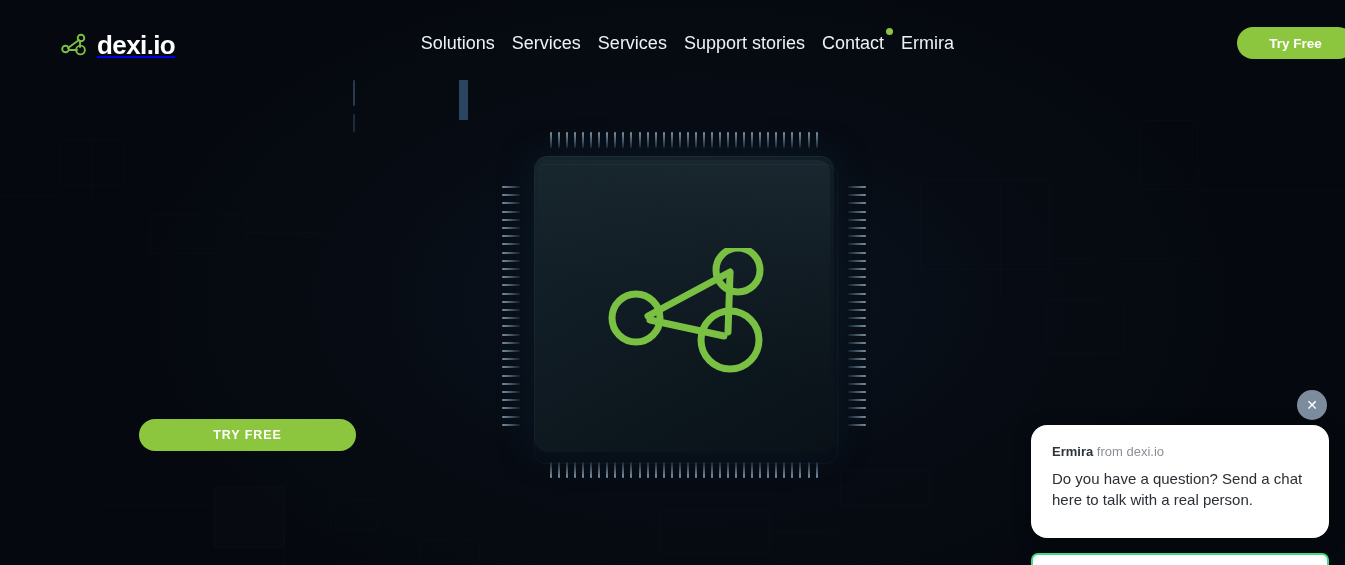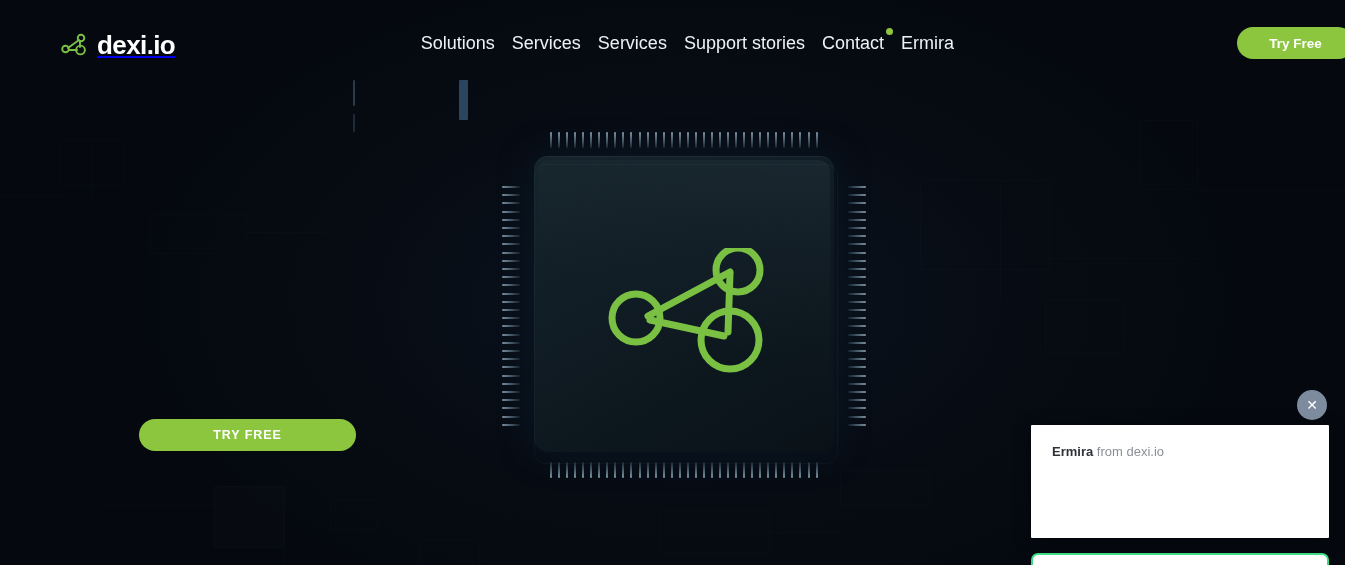--- a/index.html
+++ b/index.html
@@ -106,21 +106,21 @@
 
   
   #chat-close {
     position:absolute; left:1297px; top:390px; width:30px; height:30px;
     border-radius:50%; background:#7c8b9e; border:none;
     display:flex; align-items:center; justify-content:center;
     color:#fff; font-size:14px; cursor:pointer; z-index:42;
   }
   #chat-bubble {
     position:absolute; left:1031px; top:425px; width:298px; height:113px;
-    background:#ffffff; border-radius:1px; z-index:40;
+    background:#ffffff; border-radius:16px; z-index:40;
     box-shadow:0 3px 18px rgba(0,0,0,.38);
     padding:19px 21px 11px 21px;
   }
   #chat-meta { font-size:13px; color:#8b8f95; margin-bottom:9px; }
   #chat-meta .who { color:#2e3338; font-weight:bold; }
   #chat-message { font-size:15px; color:#2a2f35; line-height:1.42; }
   #chat-input-strip {
     position:absolute; left:1031px; top:553px; width:298px; height:34px;
     background:#ffffff; border:2px solid #3ddc84; border-radius:7px; z-index:40;
   }
@@ -348,17 +348,18 @@
 
   <button id="cta-tryfree">TRY FREE</button>
 
   <button id="chat-close">✕</button>
 
   <div id="chat-bubble">
     <div id="chat-meta">
       <span class="who">Ermira</span>
       <span>from dexi.io</span>
     </div>
+    <div id="chat-message">Do you have a question? Send a chat here to talk with a real person.</div>
   </div>
 
   <div id="chat-input-strip"></div>
 
 </div>
 
 </body></html>

